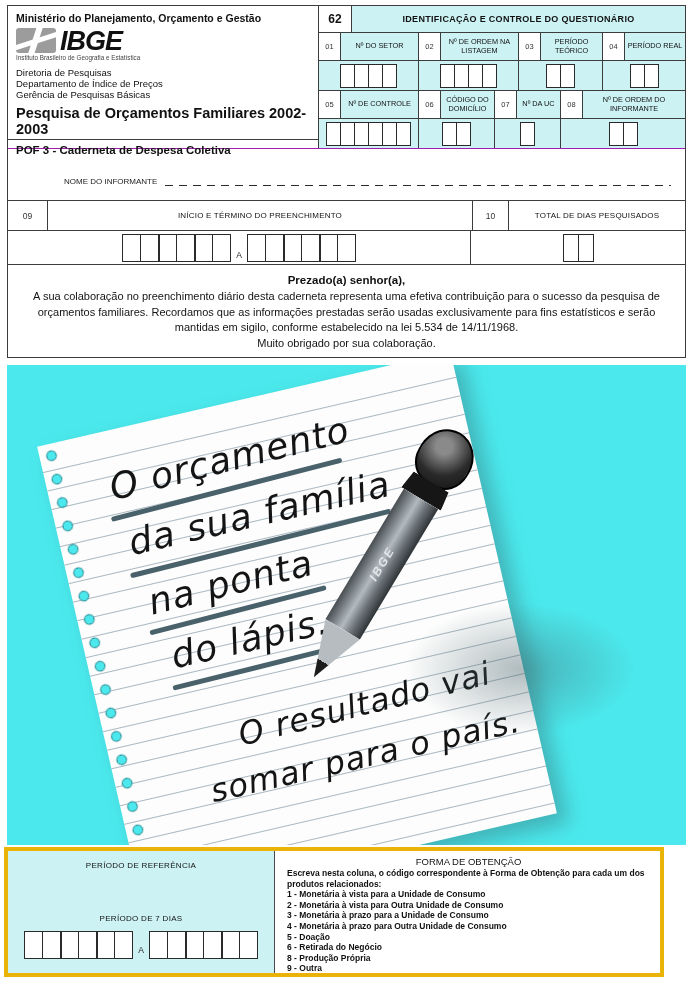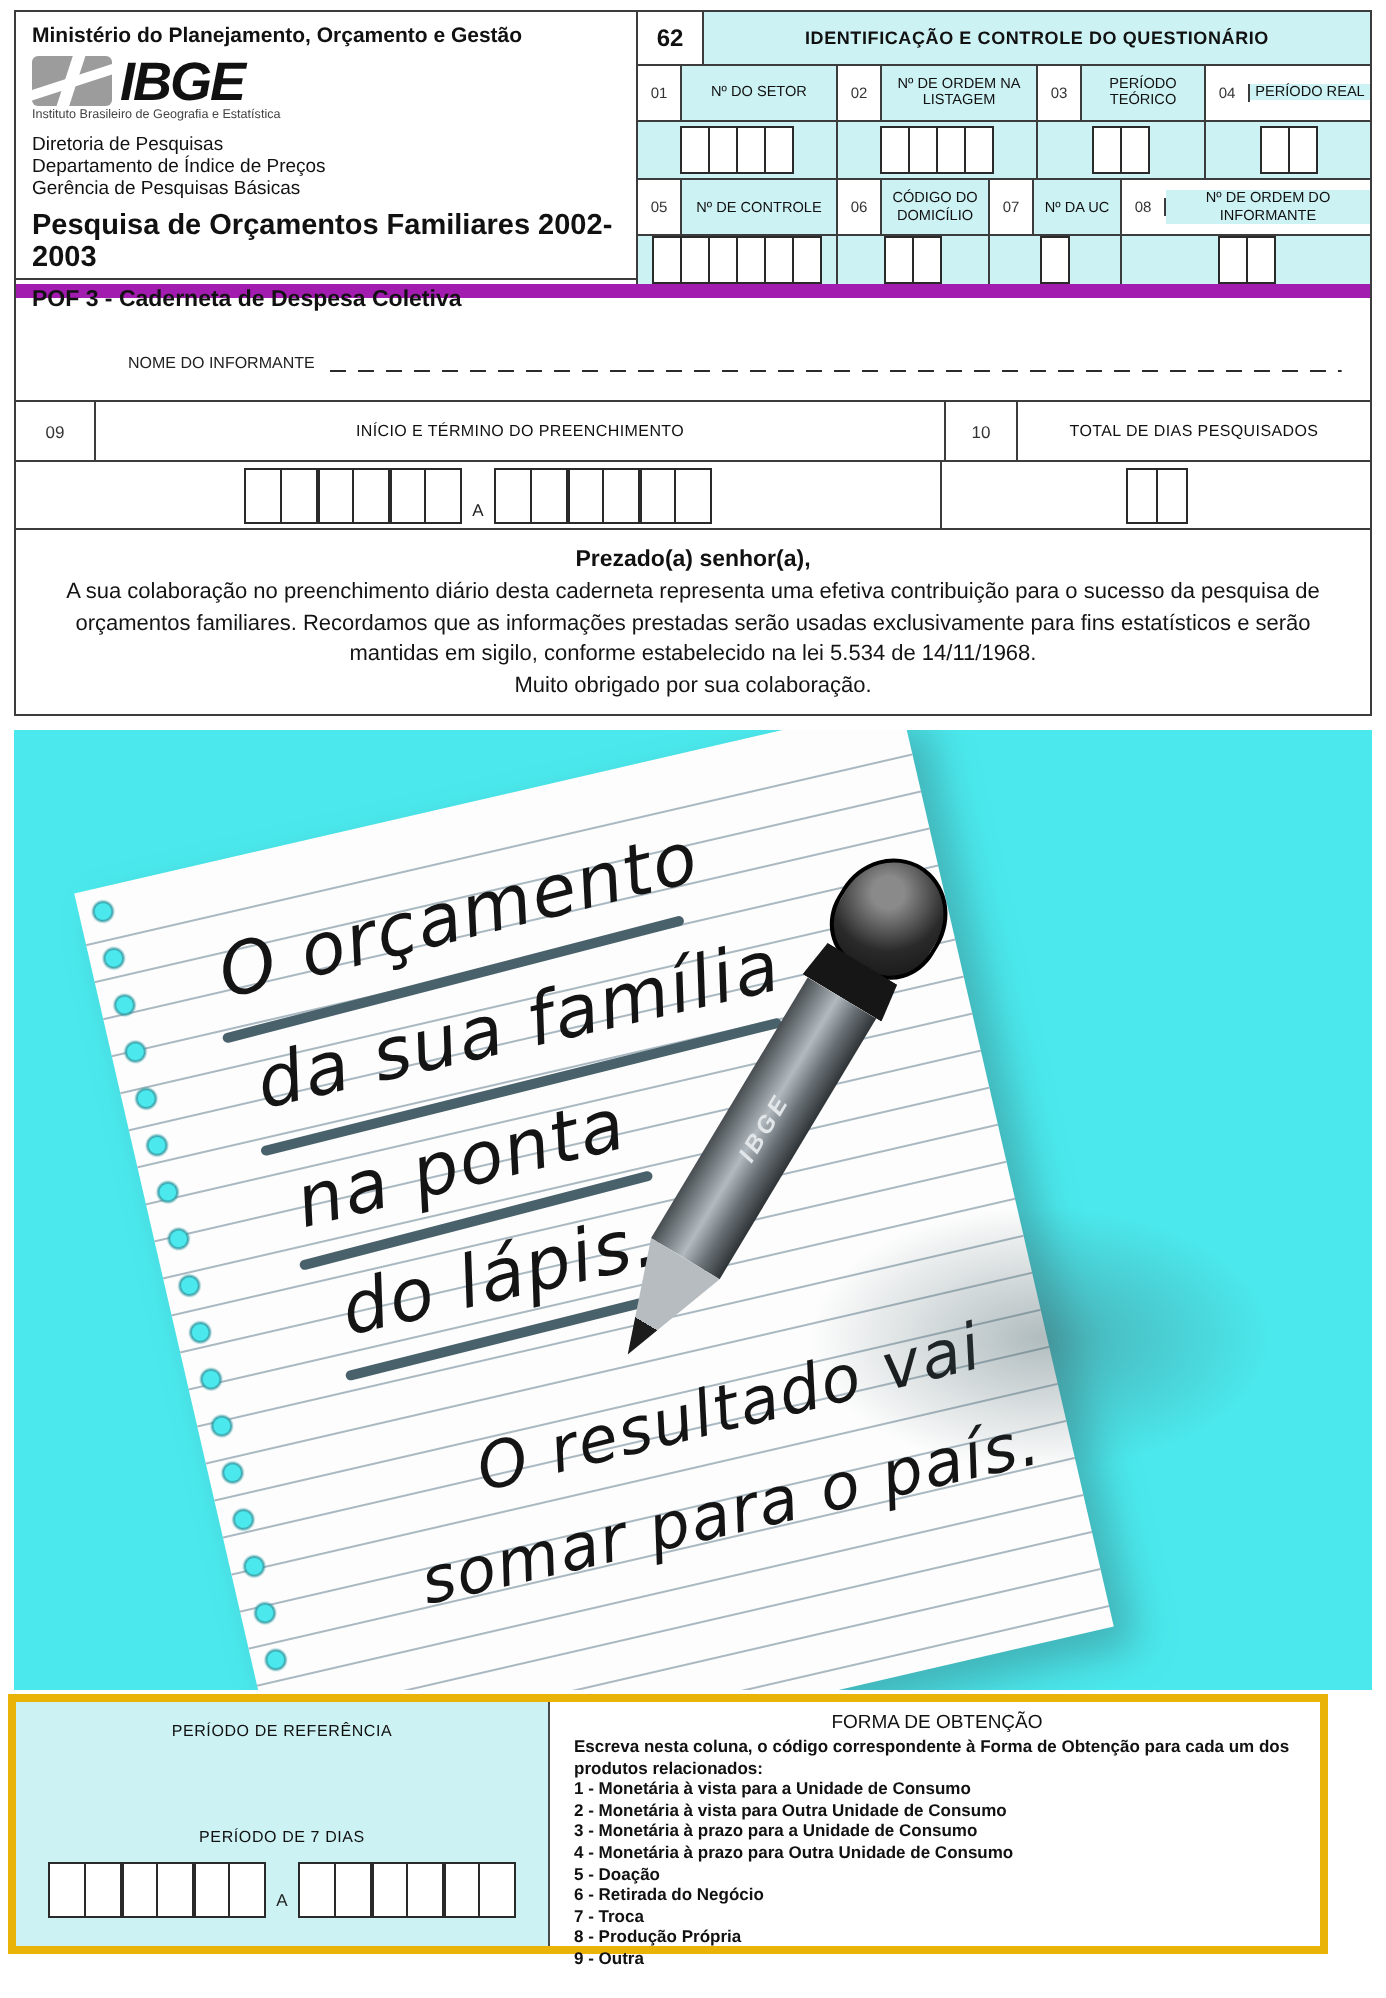--- a/index.html
+++ b/index.html
@@ -3,42 +3,42 @@
 <meta charset="utf-8">
 <style>
   * { margin:0; padding:0; box-sizing:border-box; }
   html,body { background:#fff; }
   #page {
     position:relative; width:693px; height:999px; background:#fff;
     font-family:"Liberation Sans", sans-serif; color:#111; overflow:hidden;
   }
   
   .top-section { position:absolute; left:7px; top:5px; width:679px; height:353px; border:1px solid #3c3c3c; background:#fff; }
-  .hdr { display:flex; height:143px; border-bottom:7px solid #a21caf; }
+  .hdr { display:flex; height:143px; border-bottom:1px solid #a21caf; }
   .left-col { width:311px; border-right:1px solid #3c3c3c; display:flex; flex-direction:column; }
   .ministry { font-size:10.5px; font-weight:bold; padding:6px 8px 1px; }
   .logo-row { display:flex; align-items:flex-end; padding:3px 8px 0; gap:4px; }
   .logo-mark { width:40px; height:25px; background:#9c9c9c; border-radius:3px; position:relative; overflow:hidden; flex:none; }
   .logo-mark:before { content:""; position:absolute; left:-8px; top:10px; width:60px; height:5px; background:#fff; transform:rotate(-18deg); }
   .logo-mark:after  { content:""; position:absolute; left:16px; top:-6px; width:6px; height:40px; background:#fff; transform:rotate(18deg); }
   .logo-text { font-size:27px; font-weight:bold; font-style:italic; letter-spacing:-1px; line-height:.85; }
   .logo-tagline { font-size:6.3px; color:#444; padding:1px 8px 0; }
   .org-lines { padding:6px 8px 0; font-size:9.5px; line-height:1.18; }
   .survey-title { padding:4px 8px 2px; font-size:14.5px; font-weight:bold; line-height:1.12; }
   .pof { margin-top:auto; border-top:1px solid #3c3c3c; font-size:11.5px; font-weight:bold; padding:4px 8px; }
   .right-col { flex:1; display:flex; flex-direction:column; --lc:#cdf2f4; }
   .rowA { height:27px; display:flex; border-bottom:1px solid #3c3c3c; }
   .num62 { width:33px; background:#fff; border-right:1px solid #3c3c3c; display:flex; align-items:center; justify-content:center; font-weight:bold; font-size:12px; }
   .ctrl-title { flex:1; background:var(--lc); display:flex; align-items:center; justify-content:center; font-weight:bold; font-size:9px; letter-spacing:.3px;text-align:center; }
   .frow { display:flex; border-bottom:1px solid #3c3c3c; }
   .rowB, .rowD { height:28px; }
   .rowC, .rowE { height:30px; background:var(--lc); }
   .rowE { border-bottom:none; flex:1; }
   .fgroup { display:flex; border-right:1px solid #3c3c3c; }
-  .fgroup:last-child { border-right:none;align-items:center; }
+  .fgroup:last-child { border-right:none; }
   .slot { display:flex; align-items:center; justify-content:center; border-right:1px solid #3c3c3c; }
   .slot:last-child { border-right:none; }
   .c1{width:100px} .c2{width:100px} .c3{width:84px} .c4{flex:1;width:auto}
   .d1{width:100px} .d2{width:76px} .d3{width:66px} .d4{flex:1;width:auto}
   .fnum { width:22px; background:#fff; border-right:1px solid #3c3c3c; display:flex; align-items:center; justify-content:center; font-size:7.5px; color:#333; flex:none; }
   .flbl { flex:1; background:var(--lc); display:flex; align-items:center; justify-content:center; text-align:center; font-size:7.3px; line-height:1.12; padding:0 2px; }
   .cellrow { display:flex; }
   .cell { width:15px; height:24px; background:#fff; border:1px solid #2a2a2a; margin-left:-1px; }
   .cell:first-child { margin-left:0; }
   .paired .cell:nth-child(2n+1):not(:first-child) { border-left-width:2px; }
@@ -343,19 +343,18 @@
     </div>
     <div class="f-right">
       <div class="f-title">FORMA DE OBTENÇÃO</div>
       <div class="f-instr">Escreva nesta coluna, o código correspondente à Forma de Obtenção para cada um dos produtos relacionados:</div>
       <div class="f-opt">1 - Monetária à vista para a Unidade de Consumo</div>
       <div class="f-opt">2 - Monetária à vista para Outra Unidade de Consumo</div>
       <div class="f-opt">3 - Monetária à prazo para a Unidade de Consumo</div>
       <div class="f-opt">4 - Monetária à prazo para Outra Unidade de Consumo</div>
       <div class="f-opt">5 - Doação</div>
       <div class="f-opt">6 - Retirada do Negócio</div>
-      <div class="f-opt">7 - Troca</div>
       <div class="f-opt">8 - Produção Própria</div>
       <div class="f-opt">9 - Outra</div>
     </div>
   </div>
 
 </div>
 
 </body></html>

